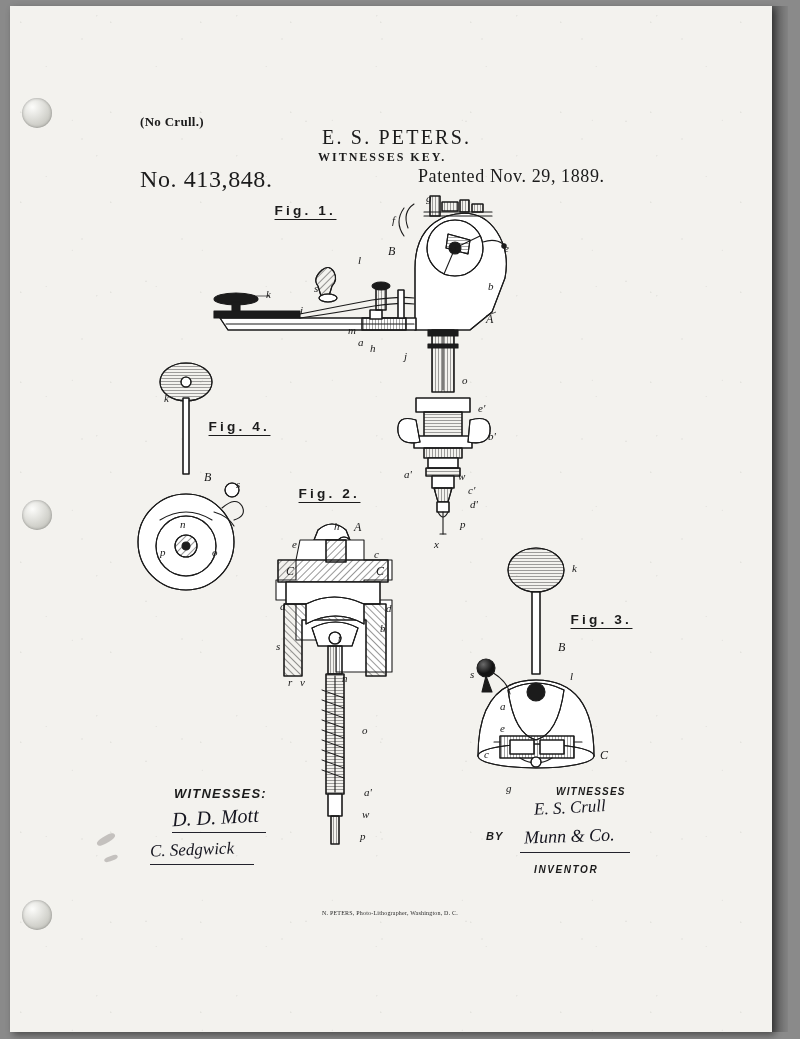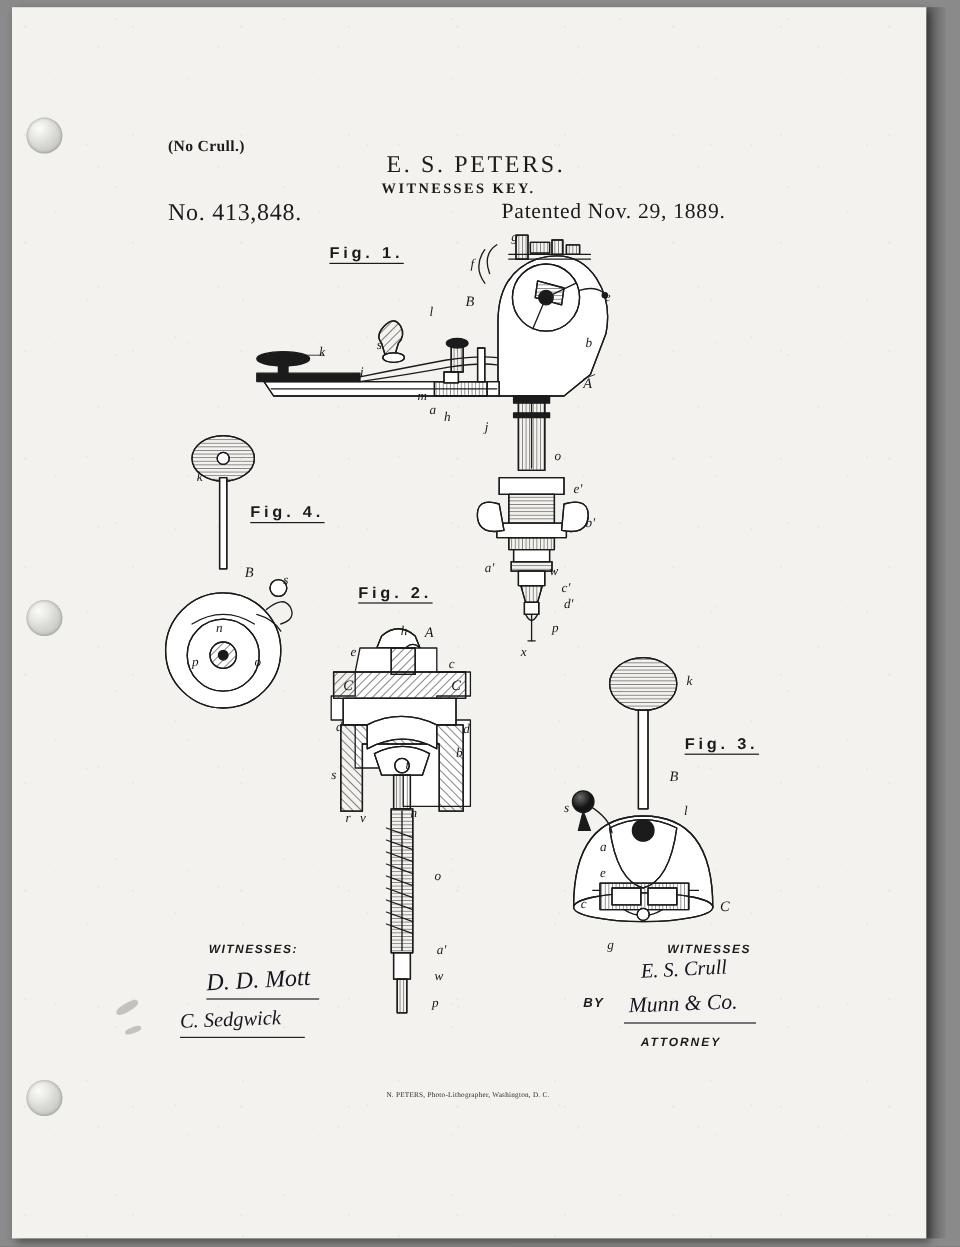--- a/index.html
+++ b/index.html
@@ -84,21 +84,21 @@
     font-family: "Liberation Serif", serif;
   }
   #title-line {
     left: 318px; top: 150px;
     font-size: 12px;
     letter-spacing: 2px;
     font-weight: bold;
   }
   #patent-number {
     left: 140px; top: 166px;
-    font-size: 20px;
+    font-size: 24px;
     letter-spacing: 0.6px;
   }
   #patent-date {
     left: 418px; top: 166px;
     font-size: 18px;
     letter-spacing: 0.6px;
   }
   
   .figlabel {
     position: absolute;
@@ -123,21 +123,21 @@
     font-style: italic;
     font-size: 11px;
     color: #171717;
   }
   .ref.cap { font-size: 12px; }
 
   
   #witnesses-label {
     left: 174px; top: 786px;
     font-family: "Liberation Sans", sans-serif;
-    font-size: 10px;
+    font-size: 13px;
     font-weight: bold;
     font-style: italic;
     letter-spacing: 1.2px;
   }
   #inventor-label {
     left: 556px; top: 786px;
     font-family: "Liberation Sans", sans-serif;
     font-size: 10px;
     font-weight: bold;
     font-style: italic;
@@ -490,18 +490,18 @@
 <div class="sig" id="sig-witness-1">D. D. Mott</div>
 <div class="sig-rule" style="left:172px; top:832px; width:94px;"></div>
 <div class="sig" id="sig-witness-2">C. Sedgwick</div>
 <div class="sig-rule" style="left:150px; top:864px; width:104px;"></div>
 
 <div class="txt" id="inventor-label">WITNESSES</div>
 <div class="sig" id="sig-inventor">E. S. Crull</div>
 <div class="txt" id="by-label">BY</div>
 <div class="sig" id="sig-attorney">Munn &amp; Co.</div>
 <div class="sig-rule" style="left:520px; top:852px; width:110px;"></div>
-<div class="txt" id="attorney-label">ATTORNEY</div>
+<div class="txt" id="attorney-label">INVENTOR</div>
 
 <div class="txt" id="imprint">N. PETERS, Photo-Lithographer, Washington, D. C.</div>
 
 <div class="smudge" style="left:96px; top:836px; width:20px; height:7px; transform:rotate(-30deg);"></div>
 <div class="smudge" style="left:104px; top:856px; width:14px; height:5px; transform:rotate(-20deg);"></div>
 
 </body></html>

